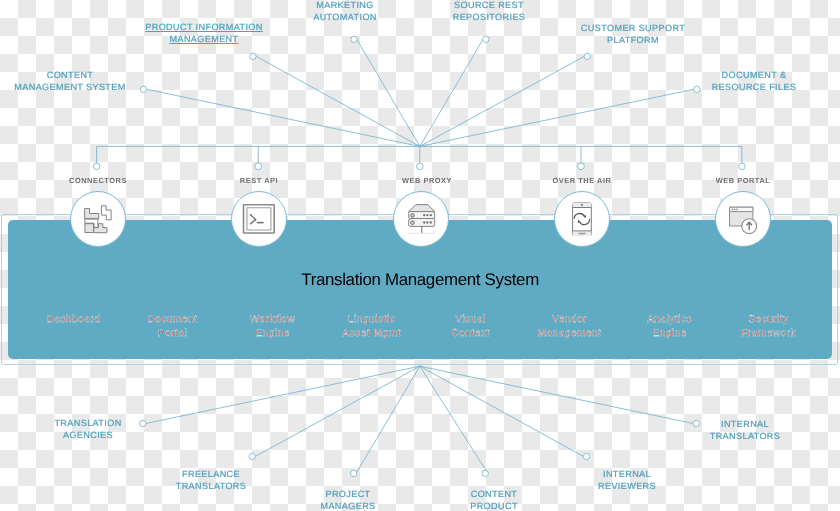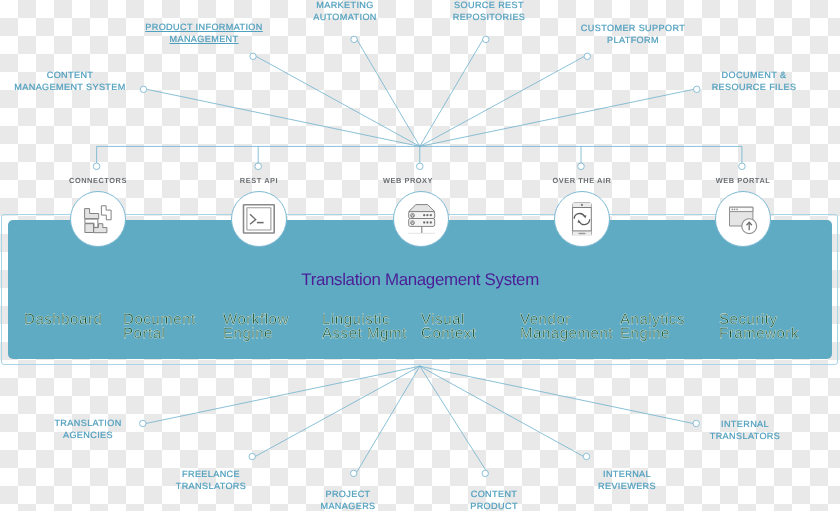--- a/index.html
+++ b/index.html
@@ -22,31 +22,31 @@
   .platform{
     position:absolute;left:1.1px;top:213.6px;width:837.4px;height:151.4px;
     border:1.1px solid #a9d4e6;border-radius:3px;box-sizing:border-box;
   }
   .platform-inner{
     position:absolute;left:5.6px;top:5.7px;width:824.2px;height:138.9px;
     background:#5fabc4;border-radius:5px;box-sizing:border-box;
   }
   .platform-title{
     position:absolute;left:0;top:52.2px;width:100%;
-    text-align:center;color:#4c1d95;
+    text-align:center;color:#000000;
     font-size:16.9px;font-weight:400;letter-spacing:-0.33px;
     line-height:1;
   }
   .modules{
     position:absolute;left:16.5px;top:92.8px;width:794px;
     display:flex;
   }
   .module{
-    flex:1 1 0;color:#14532d;
-    font-size:15px;font-weight:400;line-height:14.1px;
+    flex:1 1 0;text-align:center;color:#7f1d1d;
+    font-size:10px;font-weight:400;line-height:14.1px;
     letter-spacing:0.55px;
     -webkit-text-stroke:0.32px #ffffff;
   }
 
   
   .olabel{
     position:absolute;text-align:center;
     color:#4f9fbe;font-size:9.1px;font-weight:400;
     letter-spacing:0.38px;line-height:11.7px;white-space:nowrap;
     -webkit-text-stroke:0.22px #4f9fbe;
@@ -139,21 +139,21 @@
       </div>
       <div class="olabel" style="left: 623.5px; top: 70.3px; width: 260px;">
         <div>DOCUMENT &amp;</div>
         <div>RESOURCE FILES</div>
       </div>
     </div>
 
   <div class="chanlabels">
       <div class="clabel" style="left: -22.45px; top: 175.6px; width: 240px;">CONNECTORS</div>
       <div class="clabel" style="left: 139.15px; top: 175.6px; width: 240px;">REST API</div>
-      <div class="clabel" style="left: 288px; top: 175.6px; width: 240px;">WEB PROXY</div>
+      <div class="clabel" style="left: 307px; top: 175.6px; width: 240px;">WEB PROXY</div>
       <div class="clabel" style="left: 461.95px; top: 175.6px; width: 240px;">OVER THE AIR</div>
       <div class="clabel" style="left: 622.85px; top: 175.6px; width: 240px;">WEB PORTAL</div>
     </div>
 
   <div class="platform">
     <div class="platform-inner">
       <div class="platform-title">Translation Management System</div>
       <div class="modules">
           <div class="module">
             <div>Dashboard</div>

